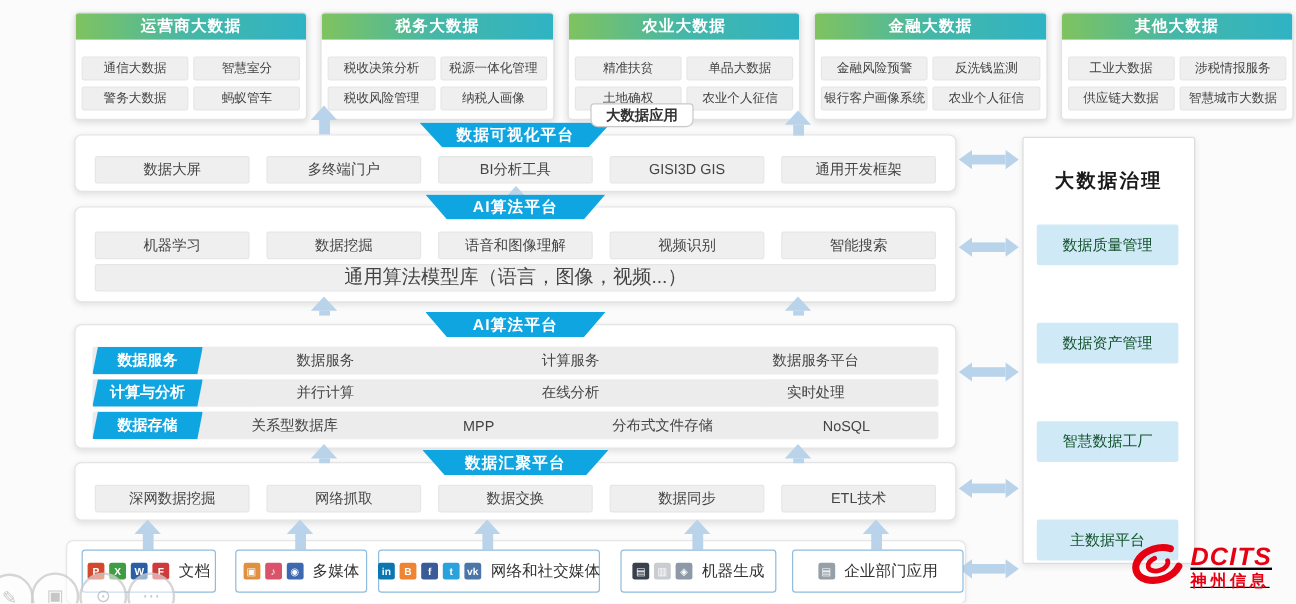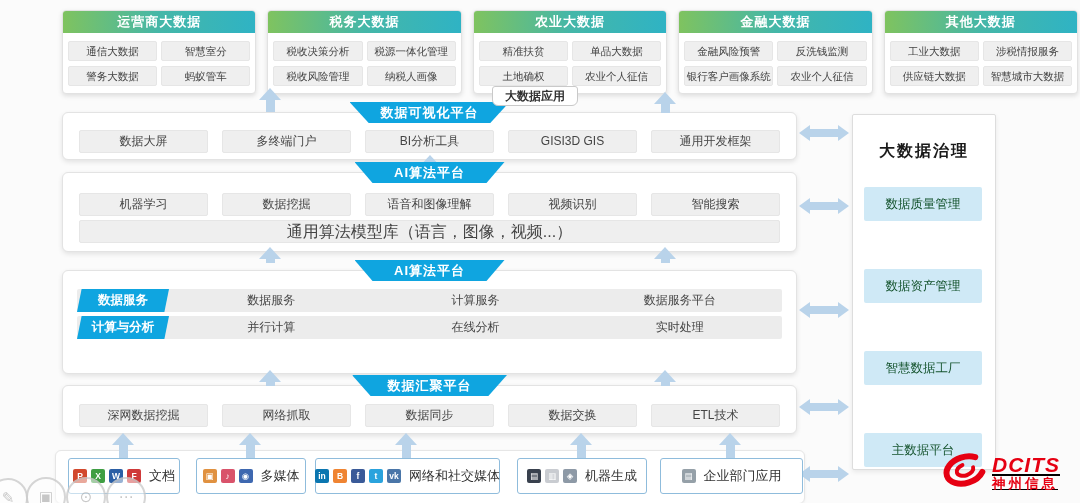--- a/index.html
+++ b/index.html
@@ -6,21 +6,21 @@
   body{font-family:"Liberation Sans","DejaVu Sans",sans-serif;}
   #stage{position:relative;width:1080px;height:503px;background:#fbfbfb;overflow:hidden;}
 
   
   .apps-row{position:absolute;left:62px;top:10px;width:1016px;display:flex;gap:11px;}
   .appbox{flex:1;background:#fff;border:1px solid #e2e2e2;border-radius:4px;
           box-shadow:0 2px 5px rgba(0,0,0,.12);overflow:hidden;}
   .apphead{height:22px;line-height:22px;text-align:center;color:#fff;font-weight:bold;
            font-size:13px;letter-spacing:1px;
            background:linear-gradient(90deg,#7fc35f,#45b7a8,#2fb3c4);}
-  .appitems{display:grid;grid-template-columns:1fr 1fr;gap:5px 4px;padding:8px 5px 7px;}
+  .appitems{display:grid;grid-template-columns:1fr 1fr;gap:5px 4px;padding:14px 5px 7px;}
   .appitems .pill{height:18px;line-height:18px;font-size:10.5px;}
   .pill{background:#efefef;border:1px solid #e6e6e6;border-radius:2px;text-align:center;
         color:#444;white-space:nowrap;overflow:hidden;}
 
   
   .apps-tab{position:absolute;left:492px;top:86px;width:84px;height:18px;line-height:18px;
             background:#fff;border:1px solid #c9c9c9;border-radius:3px 3px 6px 6px;
             font-size:12px;font-weight:bold;color:#333;text-align:center;z-index:5;}
 
   
@@ -220,29 +220,36 @@
       <div class="bcell">数据服务</div>
       <div class="bcell">计算服务</div>
       <div class="bcell">数据服务平台</div>
     </div>
     <div class="bar" style="top:45px;">
       <div class="chip">计算与分析</div>
       <div class="bcell">并行计算</div>
       <div class="bcell">在线分析</div>
       <div class="bcell">实时处理</div>
     </div>
+    <div class="bar" style="top:72px;">
+      <div class="chip">数据存储</div>
+      <div class="bcell">关系型数据库</div>
+      <div class="bcell">MPP</div>
+      <div class="bcell">分布式文件存储</div>
+      <div class="bcell">NoSQL</div>
+    </div>
   </div>
 
   <div class="layer" style="top:385px;height:47px;">
     <div class="layer-tab" style="width:155px;">数据汇聚平台</div>
     <div class="lrow" style="top:18px;">
       <div class="pill">深网数据挖掘</div>
       <div class="pill">网络抓取</div>
+      <div class="pill">数据交换</div>
       <div class="pill">数据同步</div>
-      <div class="pill">数据交换</div>
       <div class="pill">ETL技术</div>
     </div>
   </div>
 
   <div class="src" style="left:68px;width:110px;">
     <span class="src-icon" style="background-color: rgb(210, 73, 46);">P</span>
     <span class="src-icon" style="background-color: rgb(63, 158, 67);">X</span>
     <span class="src-icon" style="background-color: rgb(43, 95, 165);">W</span>
     <span class="src-icon" style="background-color: rgb(207, 58, 58);">F</span>
     <span class="src-label">文档</span>

